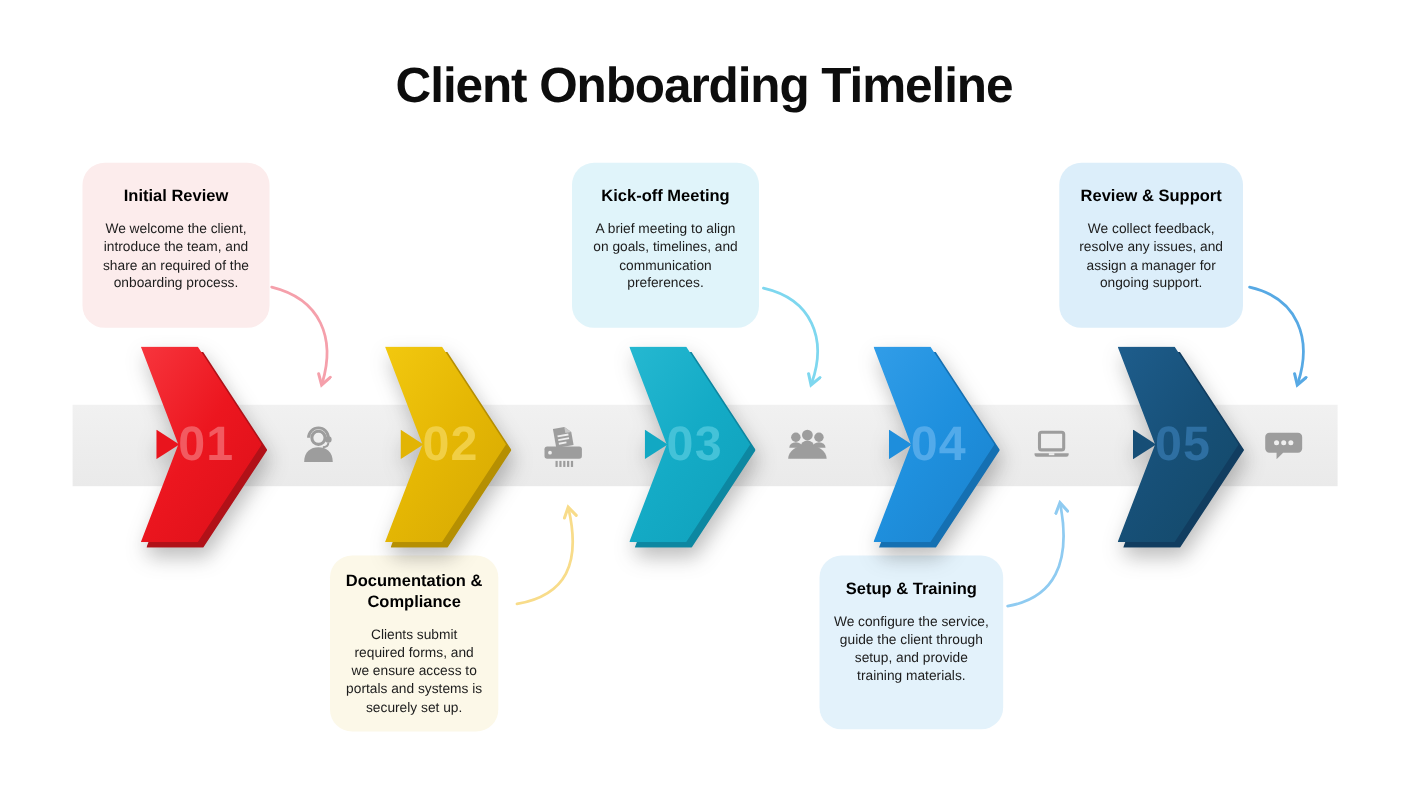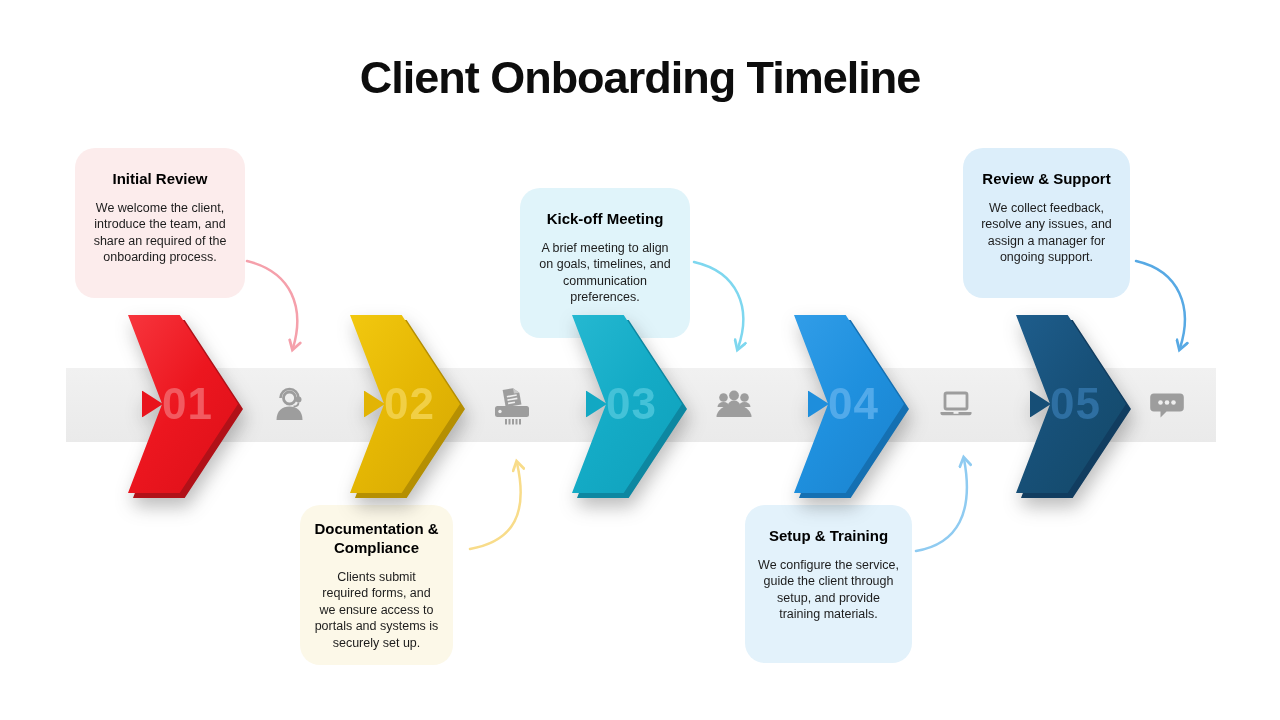--- a/index.html
+++ b/index.html
@@ -53,21 +53,21 @@
   .i1{left:266px}.i2{left:488px}.i3{left:710px}.i4{left:932px}.i5{left:1143px}
   
   .card{
     position:absolute;box-sizing:border-box;border-radius:20px;
     padding:22px 13px 14px;text-align:center;z-index:2;
   }
   .card-title{font-size:15px;font-weight:700;color:#000;line-height:1.25;margin-bottom:11px;}
   .card-desc{font-size:12.5px;color:#1c1c1c;line-height:1.32;}
   .c1{left:75px; top:148px;width:170px;min-height:150px;background:#fcecec;}
   .c2{left:300px;top:505px;width:153px;min-height:158px;background:#fcf8e8;padding-top:15px;}
-  .c3{left:520px;top:148px;width:170px;min-height:150px;background:#e0f4fa;margin-top:40px;}
+  .c3{left:520px;top:148px;width:170px;min-height:150px;background:#e0f4fa;}
   .c4{left:745px;top:505px;width:167px;min-height:158px;background:#e3f2fb;}
   .c5{left:963px;top:148px;width:167px;min-height:150px;background:#dceefa;}
   
   .connectors{position:absolute;inset:0;z-index:4;pointer-events:none;}
 </style>
 </head>
 <body>
 
 <div class="slide-title">Client Onboarding Timeline</div>
 

